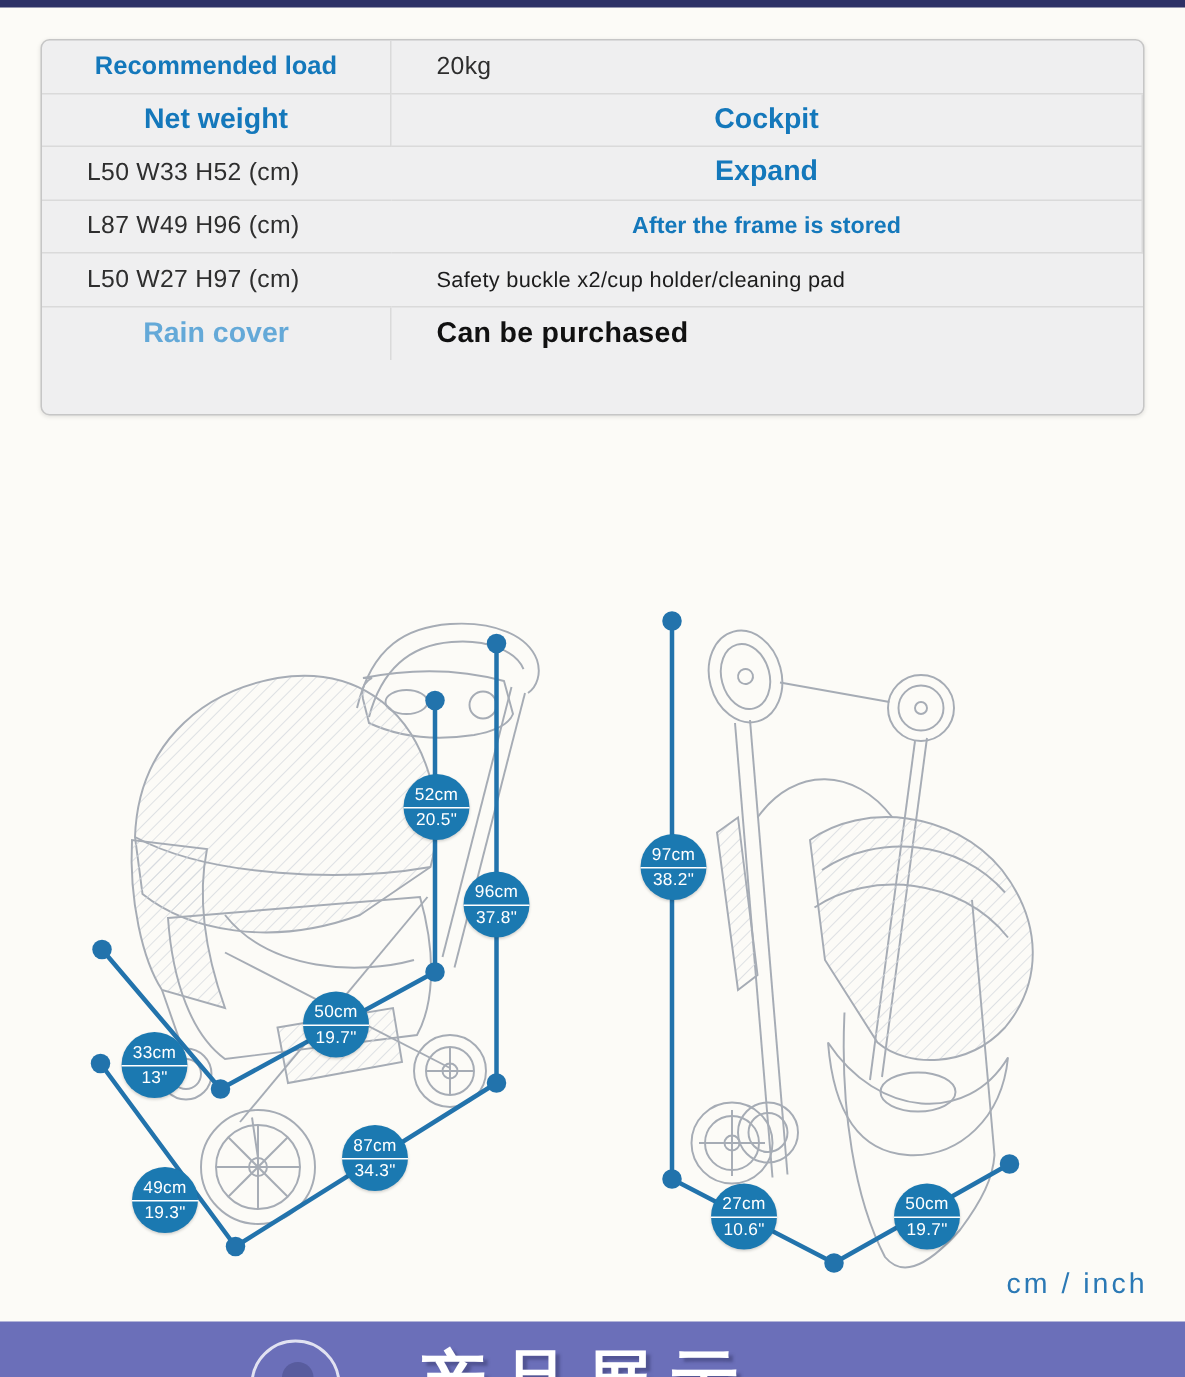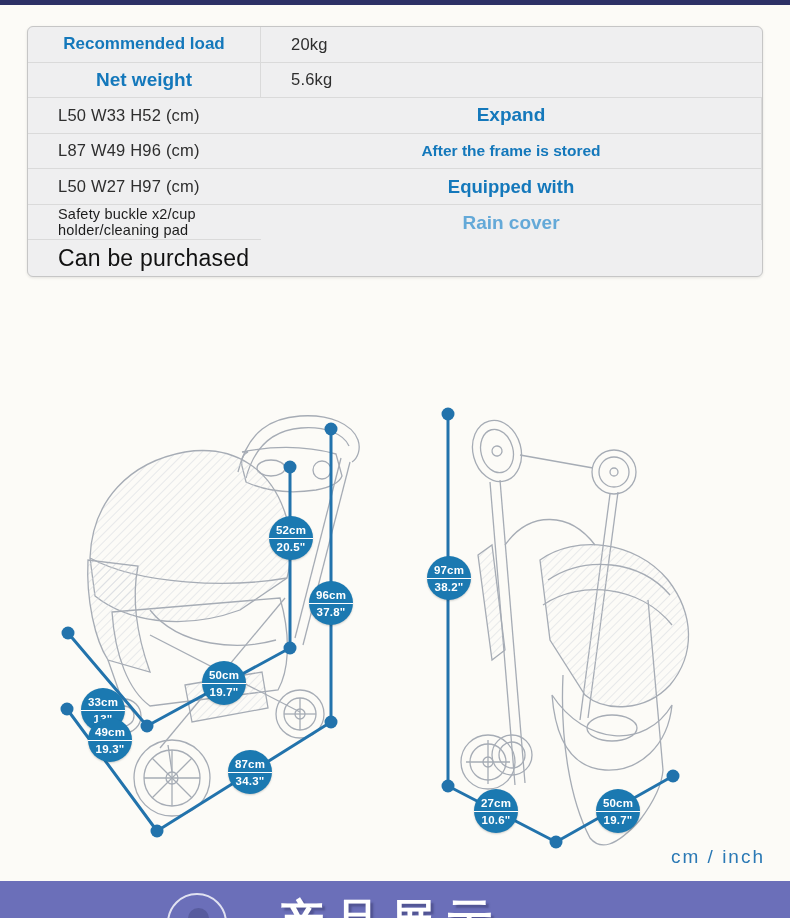--- a/index.html
+++ b/index.html
@@ -17,28 +17,28 @@
   }
   .cell { display:flex; align-items:center; border-bottom:1px solid #dadada; }
   .cell.label { justify-content:center; color:#1478bb; font-weight:bold; font-size:17px; border-right:1px solid #dadada; text-align:center; }
   .cell.value { padding-left:30px; color:#2e2e2e; font-size:16.5px; letter-spacing:.2px; }
   .cell.last { border-bottom:none; }
   .cell.label-netweight, .cell.label-cockpit, .cell.label-expand { font-size:19px; }
   .cell.label-stored { font-size:15.5px; }
   .cell.label-equipped { font-size:18.5px; }
   .cell.label-raincover { color:#64a9d8; font-size:19px; }
   .cell.value-equipped { font-size:14.5px; font-weight:normal; color:#1c1c1c; }
-  .cell.value-raincover { font-size:23px; font-weight:normal; color:#111; }
+  .cell.value-raincover { font-size:19px; font-weight:bold; color:#111; }
 
   
   .diagram-svg { position:absolute; left:0; top:0; width:790px; height:918px; pointer-events:none; }
   .badge {
     position:absolute; width:44px; height:44px; border-radius:50%;
     background:#1b79b1; color:#fff; display:flex; flex-direction:column;
-    font-size:11.5px; font-weight:700; letter-spacing:.2px;
+    font-size:11.5px; font-weight:400; letter-spacing:.2px;
     box-shadow:0 1px 2px rgba(0,0,0,.18);
   }
   .badge .b-cm { flex:1; display:flex; align-items:flex-end; justify-content:center; border-bottom:1.5px solid #fff; padding-bottom:2px; width:100%; }
   .badge .b-in { flex:1; display:flex; align-items:flex-start; justify-content:center; padding-top:2px; width:100%; }
 
   .unit-note { position:absolute; left:648px; top:834px; width:140px; text-align:center;
     color:#2b79b5; font-size:19px; letter-spacing:2px;margin-top:12px; }
 
   
   .banner { position:absolute; left:0; top:881px; width:790px; height:37px; background:#6b6fb9; overflow:hidden; }
@@ -52,31 +52,30 @@
 <body>
 
 <div class="page">
   <div class="top-bar"></div>
 
   <div class="spec-table">
     <div class="cell label">Recommended load</div>
     <div class="cell value">20kg</div>
 
     <div class="cell label label-netweight">Net weight</div>
-    <div class="cell value">5.6kg</div>
-
+
+    <div class="cell label label-cockpit">Cockpit</div>
     <div class="cell value">L50 W33 H52 (cm)</div>
 
     <div class="cell label label-expand">Expand</div>
     <div class="cell value">L87 W49 H96 (cm)</div>
 
     <div class="cell label label-stored">After the frame is stored</div>
     <div class="cell value">L50 W27 H97 (cm)</div>
 
-    <div class="cell label label-equipped">Equipped with</div>
     <div class="cell value value-equipped">Safety buckle x2/cup holder/cleaning pad</div>
 
     <div class="cell label label-raincover last">Rain cover</div>
     <div class="cell value value-raincover last">Can be purchased</div>
   </div>
 
   <svg class="diagram-svg" viewBox="0 0 790 918" xmlns="http://www.w3.org/2000/svg">
     <defs>
       <pattern id="hatch" width="6" height="6" patternUnits="userSpaceOnUse" patternTransform="rotate(45)">
         <line x1="0" y1="0" x2="0" y2="6" stroke="#d4d8de" stroke-width="1"></line>
@@ -185,21 +184,21 @@
     <span class="b-in">37.8"</span>
   </div>
   <div class="badge" style="left:81px;top:688px">
     <span class="b-cm">33cm</span>
     <span class="b-in">13"</span>
   </div>
   <div class="badge" style="left:202px;top:661px">
     <span class="b-cm">50cm</span>
     <span class="b-in">19.7"</span>
   </div>
-  <div class="badge" style="left:88px;top:718px">
+  <div class="badge" style="left:88px;top:778px">
     <span class="b-cm">49cm</span>
     <span class="b-in">19.3"</span>
   </div>
   <div class="badge" style="left:228px;top:750px">
     <span class="b-cm">87cm</span>
     <span class="b-in">34.3"</span>
   </div>
   <div class="badge" style="left:427px;top:556px">
     <span class="b-cm">97cm</span>
     <span class="b-in">38.2"</span>

